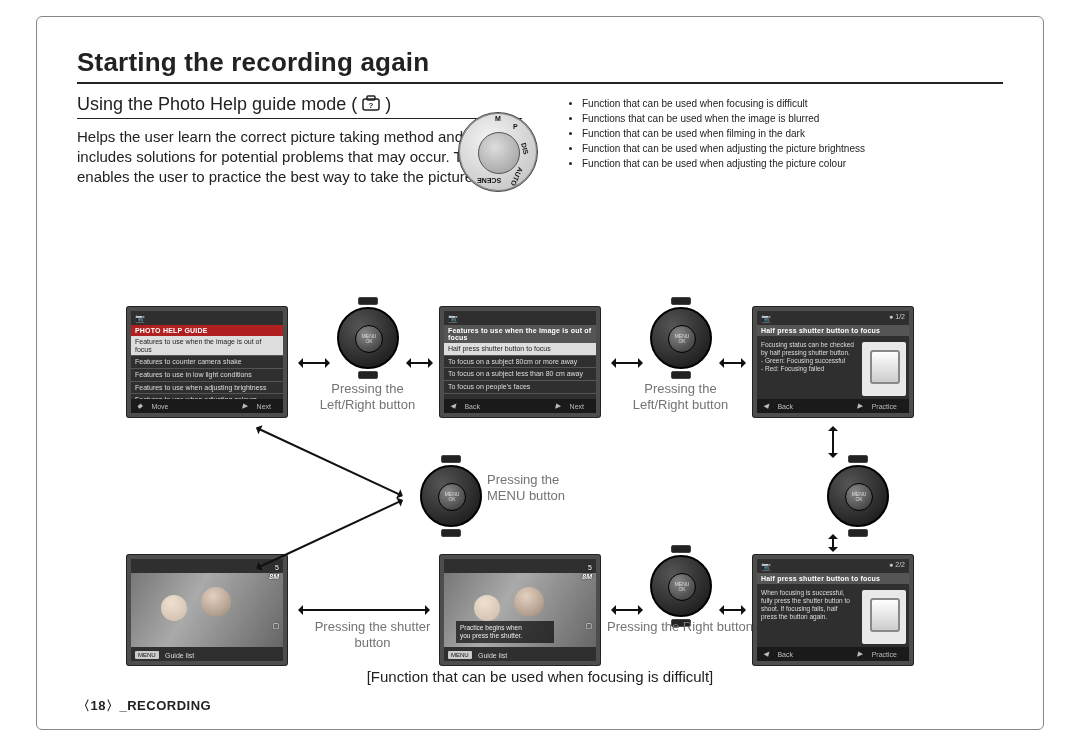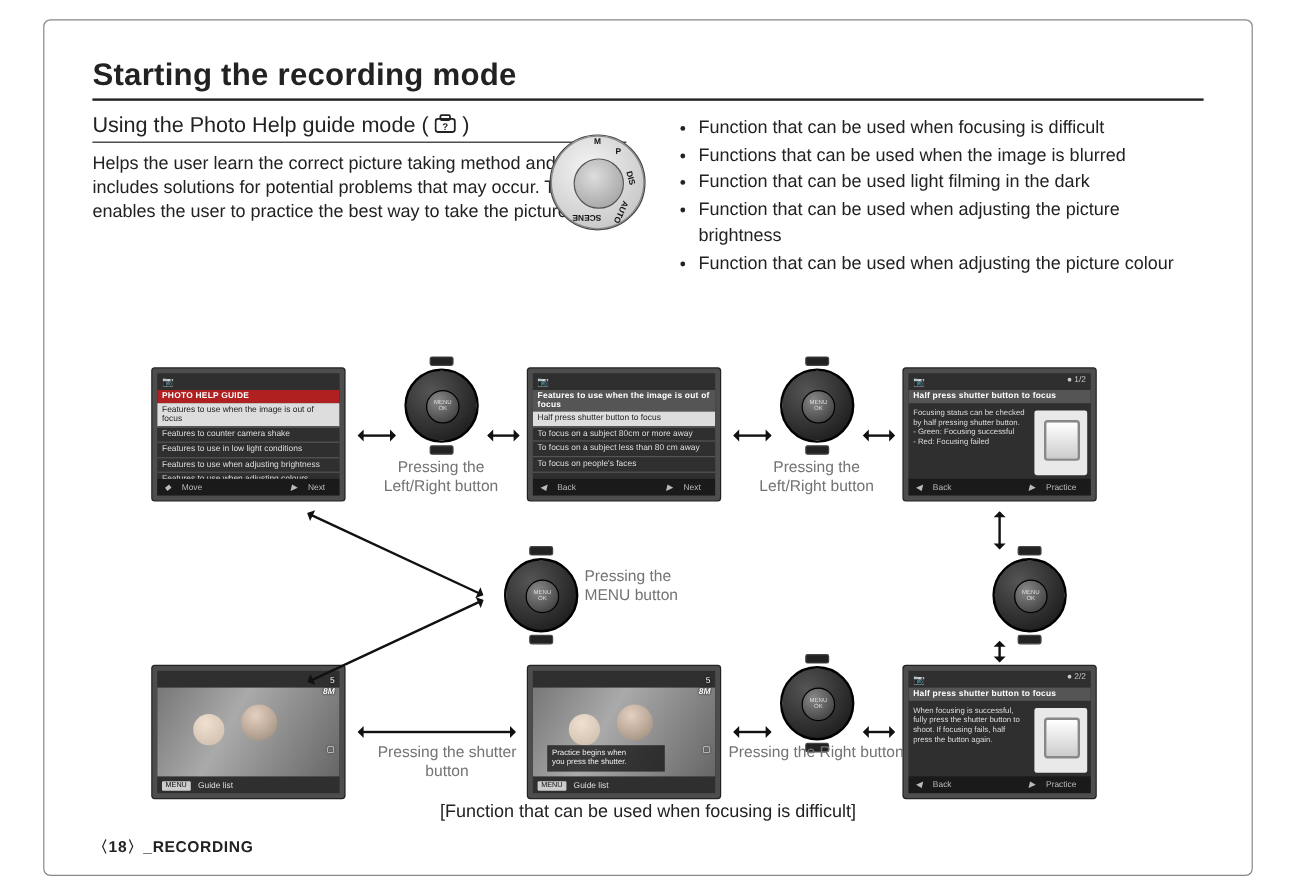--- a/index.html
+++ b/index.html
@@ -81,21 +81,21 @@
     align-items: center;
     justify-content: center;
     font-size: 10px;
     font-weight: bold;
   }
   .func-list {
     padding-left: 20px;
     margin: 2px 0;
   }
   .func-list li {
-    font-size: 15px;
+    font-size: 10px;
     line-height: 1.5;
     list-style: disc;
   }
   .diagram {
     position: absolute;
     left: 70px;
     top: 290px;
     width: 940px;
     height: 400px;
   }
@@ -379,41 +379,41 @@
   .arrow-diag.double::after {
     right: -6px; top: -4.2px;
     border-left-color: #111;
   }
 </style>
 </head>
 <body>
 
 <div class="page">
 
-  <div class="main-title">Starting the recording mode</div>
+  <div class="main-title">Starting the recording again</div>
 
   <div class="cols">
     <div class="col-left">
       <div class="subtitle-row">
         <span class="subtitle">
           <span>Using the Photo Help guide mode ( </span><span class="icon-slot"><svg width="18" height="16" viewBox="0 0 18 16">
                 <rect x="1" y="4" width="16" height="11" rx="2" fill="none" stroke="#222" stroke-width="1.5"></rect>
                 <rect x="5" y="1" width="8" height="4" rx="1" fill="none" stroke="#222" stroke-width="1.5"></rect>
                 <text x="9" y="13" text-anchor="middle" font-size="8" font-weight="bold" fill="#222">?</text>
               </svg></span><span> )</span>
         </span>
       </div>
       <div class="body-text">Helps the user learn the correct picture taking method and includes solutions for potential problems that may occur. This also enables the user to practice the best way to take the pictures.</div>
     </div>
 
     <div class="col-right">
       <ul class="func-list">
         <li>Function that can be used when focusing is difficult</li>
         <li>Functions that can be used when the image is blurred</li>
-        <li>Function that can be used light filming in the dark</li>
+        <li>Function that can be used when filming in the dark</li>
         <li>Function that can be used when adjusting the picture brightness</li>
         <li>Function that can be used when adjusting the picture colour</li>
       </ul>
     </div>
   </div>
 
   <div class="dial">
     <div class="mode-dial">
       <div class="inner"></div>
       <div class="dlabel" style="left:36px; top:2px;">M</div>

